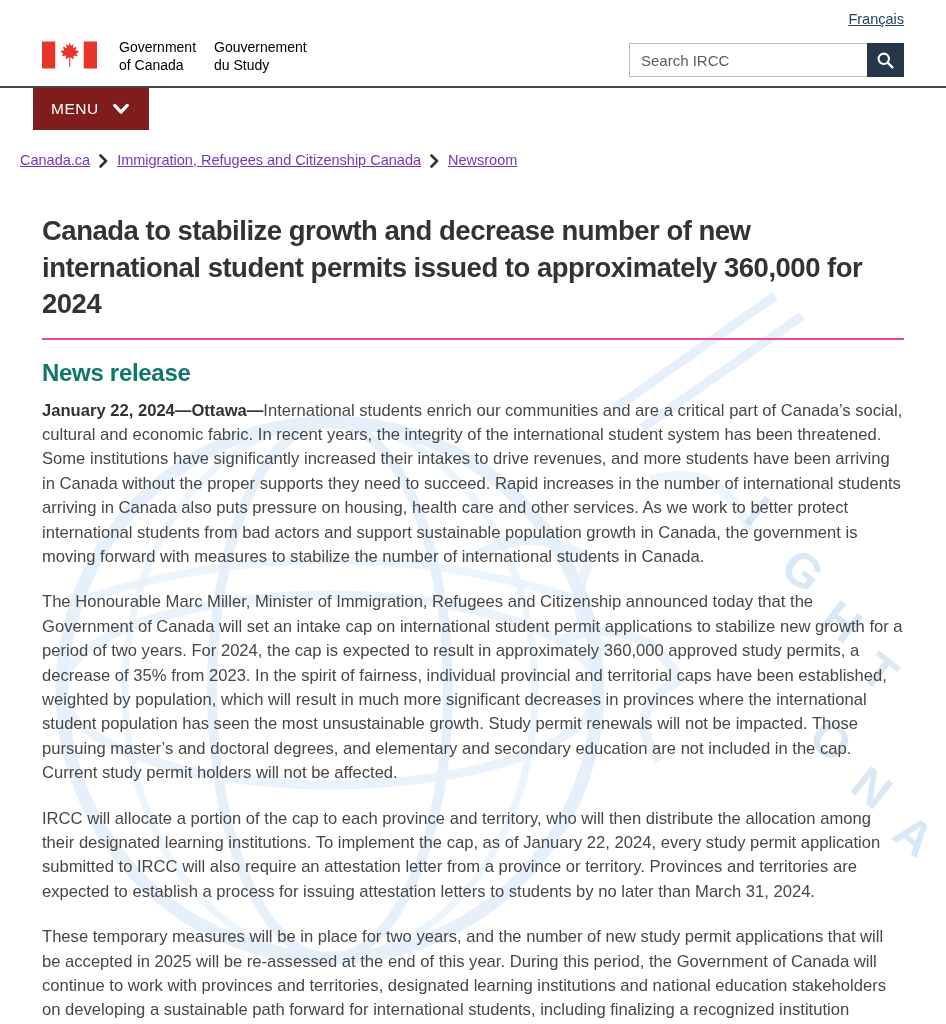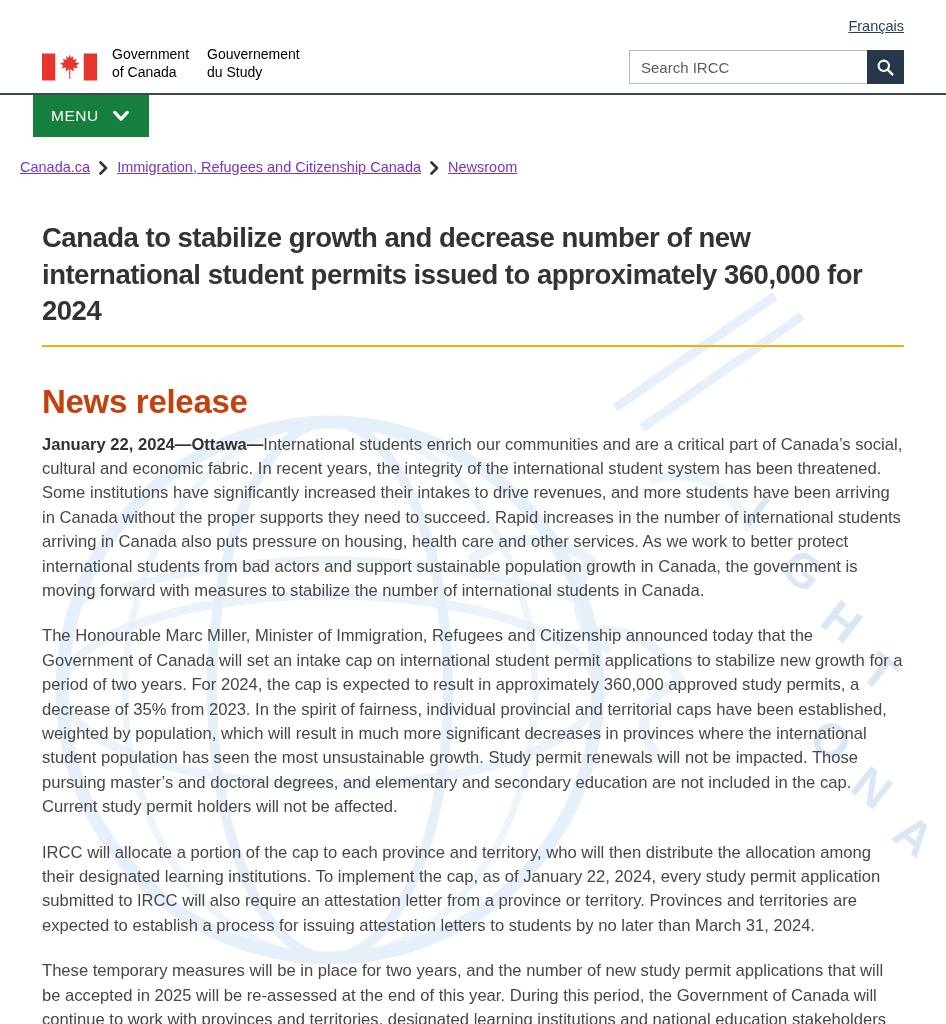--- a/index.html
+++ b/index.html
@@ -11,26 +11,26 @@
   }
   .page { position: relative; width: 946px; min-height: 1024px; overflow: hidden; background: #fff; }
   .watermark {
     position: absolute; top: 0; left: 0; width: 946px; height: 1024px;
     z-index: 0; pointer-events: none;
   }
   .content-layer { position: relative; z-index: 1; }
 
   
   .header { padding: 0 42px; }
-  .lang-row { text-align: right; padding-top: 17px; }
+  .lang-row { text-align: right; padding-top: 10px; }
   .lang-row a {
     font-size: 14.5px; color: #284162; text-decoration: underline; cursor: pointer;
   }
   .brand-row { display: flex; justify-content: space-between; align-items: flex-start; margin-top: 10px; }
-  .brand { display: flex; align-items: flex-end; gap: 15px; }
+  .brand { display: flex; align-items: flex-start; gap: 22px; }
   .flag { margin-top: 3px; }
   .brand-text { display: flex; gap: 18px; }
   .brand-text .sig {
     font-size: 14px; line-height: 1.3; color: #000; white-space: pre-line; font-weight: 400;
   }
   .search-area { display: flex; margin-top: 5px; }
   .search-input {
     width: 238px; height: 34px; border: 1px solid #bcbcbc; border-right: none;
     padding: 0 11px; font-size: 15px; font-family: "Liberation Sans", sans-serif; color: #333;
     outline: none;
@@ -38,44 +38,44 @@
   .search-input::placeholder { color: #5c5c5c; opacity: 1; }
   .search-btn {
     width: 37px; height: 34px; background: #26374A; border: 1px solid #26374A;
     display: flex; align-items: center; justify-content: center; cursor: pointer; padding: 0;
   }
 
   .top-rule { border: none; border-top: 2px solid #3f4852; margin: 9px 0 0 0; }
 
   
   .menu-btn {
-    margin-left: 33px; background: #15803d; color: #fff; border: none;
+    margin-left: 33px; background: #7f1d1d; color: #fff; border: none;
     display: inline-flex; align-items: center; gap: 14px;
     font-family: "Liberation Sans", sans-serif;
     font-size: 15.5px; letter-spacing: 0.5px; padding: 12px 20px 12px 18px; cursor: pointer;
   }
 
   
   .breadcrumb { margin: 22px 42px 0 20px; font-size: 14.5px; display: flex; align-items: center; flex-wrap: wrap; }
   .breadcrumb a { color: #7834BC; text-decoration: underline; cursor: pointer; }
   .crumb-sep { display: inline-flex; margin: 0 9px; position: relative; top: 1px; }
 
   
   .main { padding: 0 42px; }
   h1.page-title {
     margin: 45px 0 0 0; padding-bottom: 15px;
     font-size: 27.5px; line-height: 1.33; font-weight: 700; letter-spacing: -0.5px;
-    color: #333; border-bottom: 2px solid #eab308;
+    color: #333; border-bottom: 2px solid #ec4899;
   }
   .from-line { margin-top: 15px; font-size: 16.5px; color: #333; }
   .from-line .from-label { font-weight: 700; }
   .from-line a { color: #7834BC; font-weight: 700; text-decoration: underline; cursor: pointer; }
 
   h2.section-heading {
-    margin: 36px 0 12px 0; font-size: 33px; font-weight: 700; letter-spacing: -0.3px; color: #c2410c;
+    margin: 19px 0 12px 0; font-size: 24px; font-weight: 700; letter-spacing: -0.3px; color: #0f766e;
   }
   .main p.body-para {
     margin: 0 0 21px 0; font-size: 16.6px; line-height: 1.47; color: #474747;
   }
   .main p.body-para .lead { font-weight: 700; color: #333; }
 
   
   .wm-letter {
     fill: #aecdeb; opacity: 0.45;
     font-family: "Liberation Sans", sans-serif; font-size: 48px; font-weight: 700;

